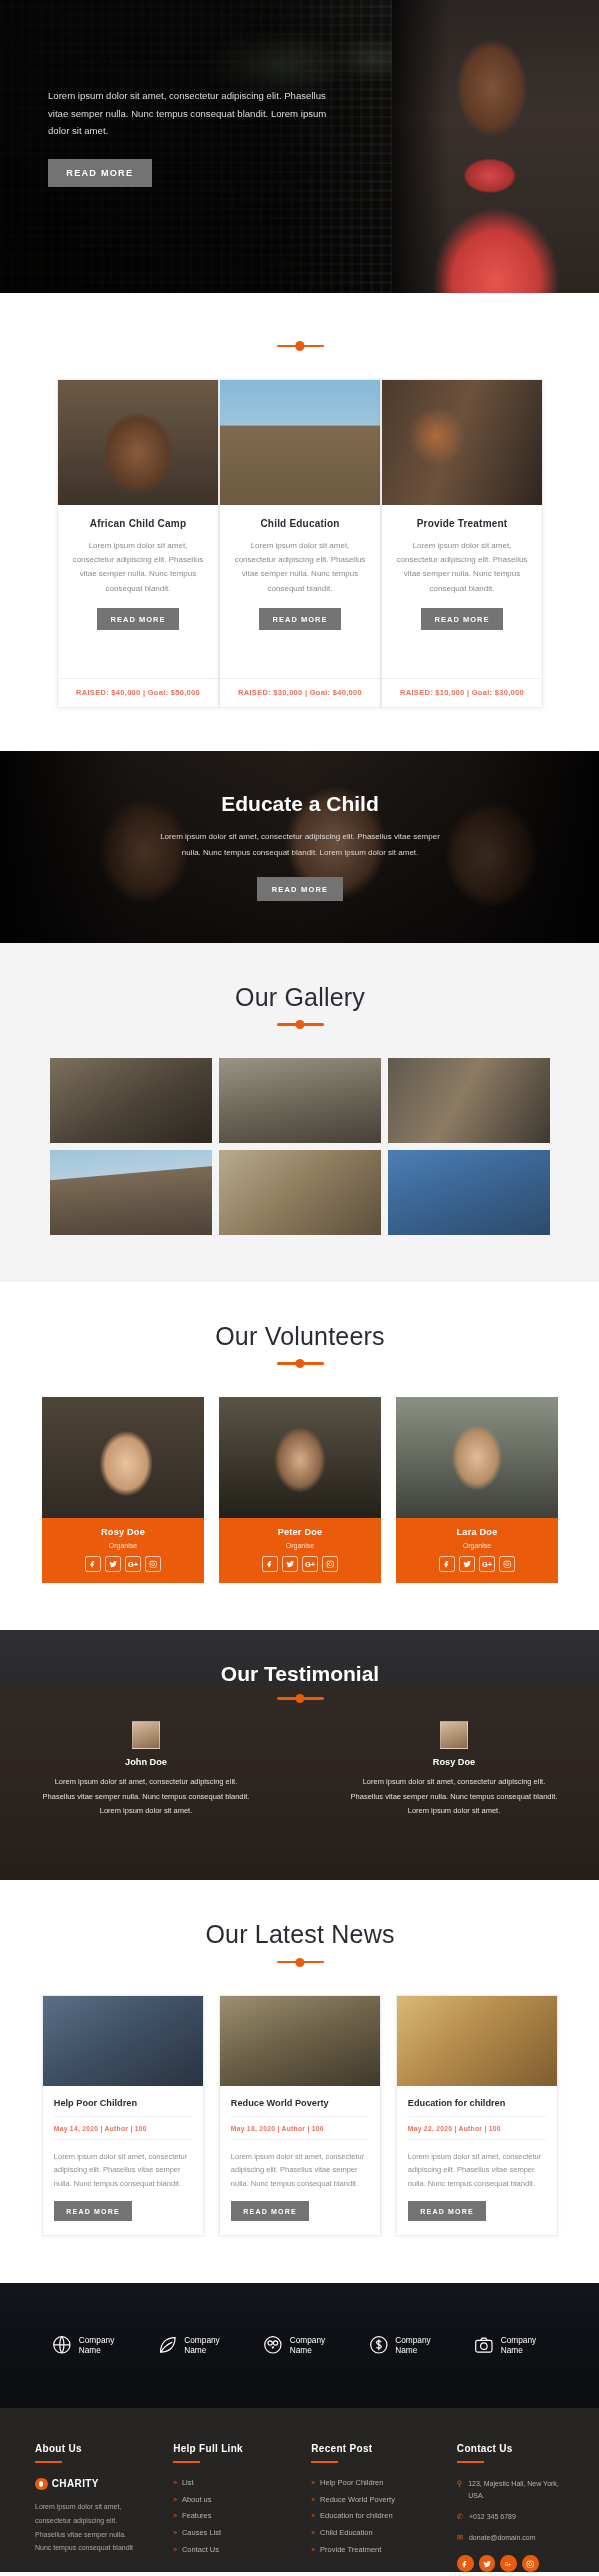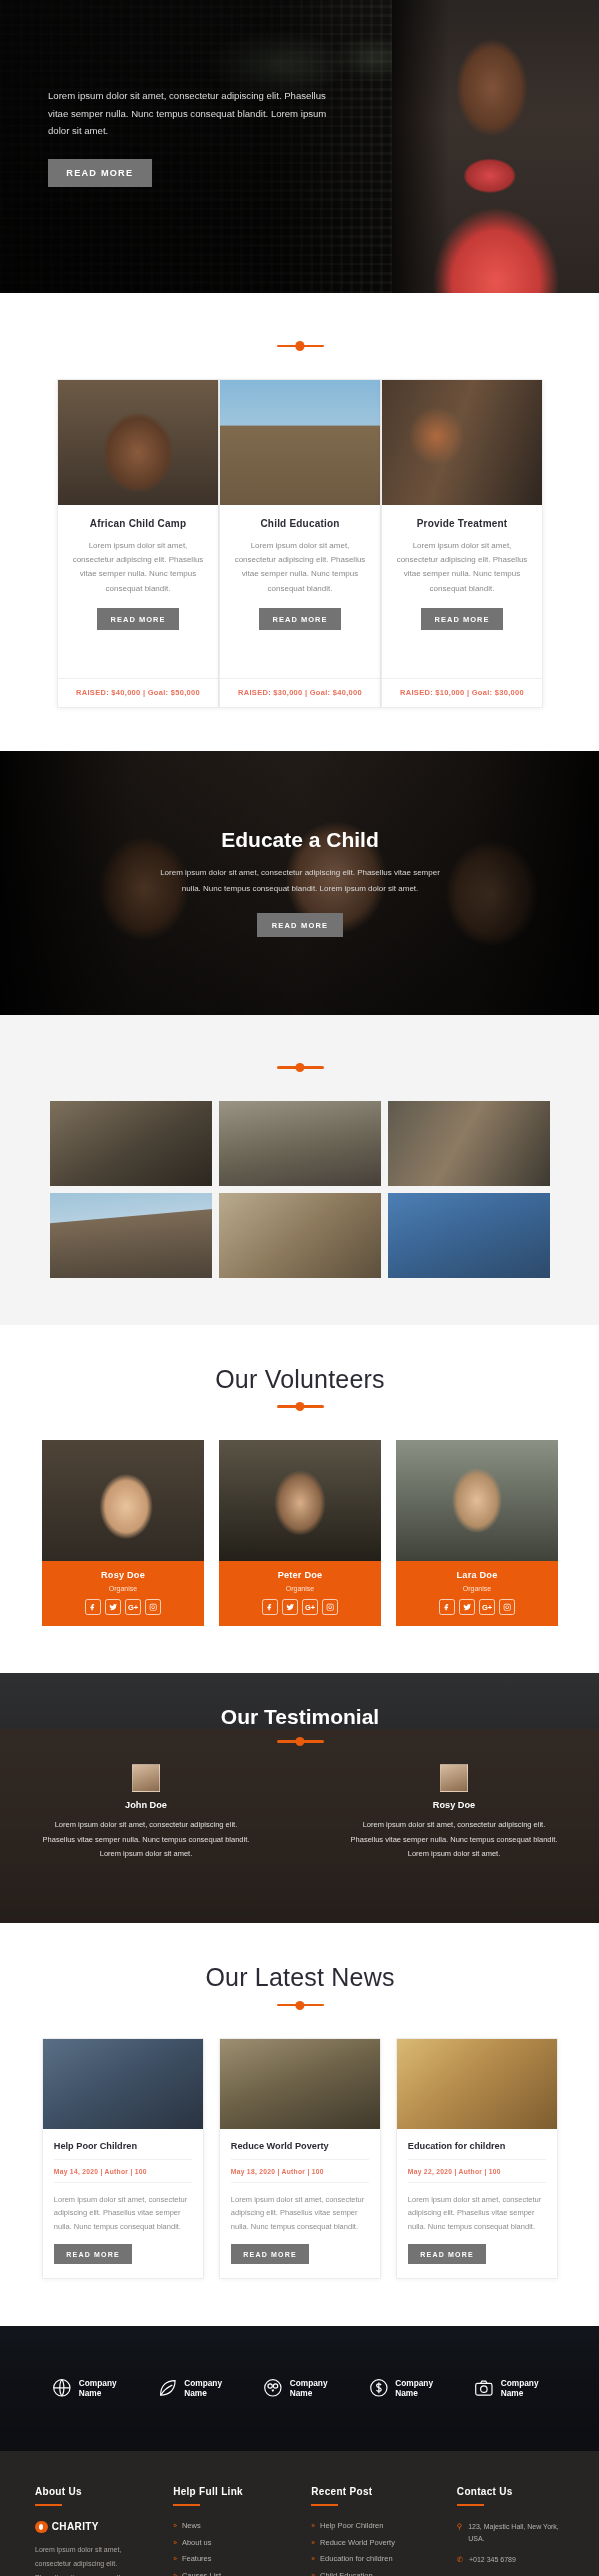--- a/index.html
+++ b/index.html
@@ -114,21 +114,21 @@
   .card-body p { font-size: 8px; line-height: 1.8; color: #8b8b8b; margin-bottom: 11.7px; }
   .card .btn { font-size: 7.5px; padding: 6.7px 13.3px; letter-spacing: 1px; }
   .raised {
     border-top: 0.8px solid #efefef;
     padding: 9.2px 0;
     font-size: 7.5px; font-weight: 700; color: #e9705a; letter-spacing: 0.3px; margin-top: 33px;
   }
 
   
   .educate {
-    height: 264px; position: relative; overflow: hidden;
+    height: 192px; position: relative; overflow: hidden;
     background: #151311; display: flex; align-items: center; justify-content: center;
   }
   .educate-bg {
     position: absolute; inset: 0;
     background:
       radial-gradient(ellipse 58px 67px at 24% 52%, #9b6b49 0%, #5d3d28 60%, transparent 78%),
       radial-gradient(ellipse 65px 73px at 56% 48%, #c59172 0%, #7d563c 60%, transparent 78%),
       radial-gradient(ellipse 60px 68px at 82% 54%, #a87a56 0%, #68462f 60%, transparent 78%),
       linear-gradient(180deg,#3a3029,#1b1715);
   }
@@ -222,21 +222,21 @@
   }
   .sponsors-bg {
     position:absolute; inset:0;
     background: linear-gradient(180deg,#2c3644 0%, #1d242e 40%, #141922 100%);
   }
   .sponsors-bg:after { content:""; position:absolute; inset:0; background: rgba(10,10,12,.72); }
   .sp-row { position:relative; z-index:2; display:flex; gap: 30px; align-items:center; }
   .sp { display:flex; align-items:center; gap:5.8px; color:#fff; }
   .sp-ic { width: 21.7px; height: 21.7px; display:flex; align-items:center; justify-content:center; }
   .sp-ic svg { width: 21.7px; height: 21.7px; stroke:#fff; fill:none; stroke-width:1.3; }
-  .sp-tx { font-size: 8.3px; font-weight:700; line-height:1.25; max-width: 48px; }
+  .sp-tx { font-size: 8.3px; font-weight:400; line-height:1.25; max-width: 48px; }
 
   
   .footer { background:#272523; padding: 35px 0 0; }
   .f-cols { display:flex; justify-content:center; gap: 30px; padding: 0 35px; }
   .f-col { width: 117px; }
   .f-col.wide { width: 125px; }
   .f-col h4 { color:#fff; font-size: 10px; font-weight:700; letter-spacing:0.3px; margin-bottom: 7.5px; }
   .f-bar { width: 27px; height: 1.7px; background:#ea5b0c; margin-bottom: 15px; }
   .f-logo { display:flex; align-items:center; gap:4.2px; margin-bottom: 10px; }
   .f-logo-mark {
@@ -311,20 +311,21 @@
   <section class="educate">
     <div class="educate-bg"></div>
     <div class="educate-inner">
       <h2>Educate a Child</h2>
       <p>Lorem ipsum dolor sit amet, consectetur adipiscing elit. Phasellus vitae semper nulla. Nunc tempus consequat blandit. Lorem ipsum dolor sit amet.</p>
       <button class="btn">READ MORE</button>
     </div>
   </section>
 
   <section class="gallery">
+    <h2 class="sec-title">Our Gallery</h2>
     <div class="sec-underline"></div>
     <div class="g-grid">
       <div class="g-cell g1"></div>
       <div class="g-cell g2"></div>
       <div class="g-cell g3"></div>
       <div class="g-cell g4"></div>
       <div class="g-cell g5"></div>
       <div class="g-cell g6"></div>
     </div>
   </section>
@@ -534,21 +535,21 @@
           <div class="f-logo-tx">CHARITY</div>
         </div>
         <p class="f-about">Lorem ipsum dolor sit amet, consectetur adipiscing elit. Phasellus vitae semper nulla. Nunc tempus consequat blandit</p>
       </div>
 
       <div class="f-col">
         <h4>Help Full Link</h4>
         <div class="f-bar"></div>
         <div class="f-link">
             <span class="ar">»</span>
-            <span>News</span>
+            <span>List</span>
           </div>
         <div class="f-link">
             <span class="ar">»</span>
             <span>About us</span>
           </div>
         <div class="f-link">
             <span class="ar">»</span>
             <span>Features</span>
           </div>
         <div class="f-link">

